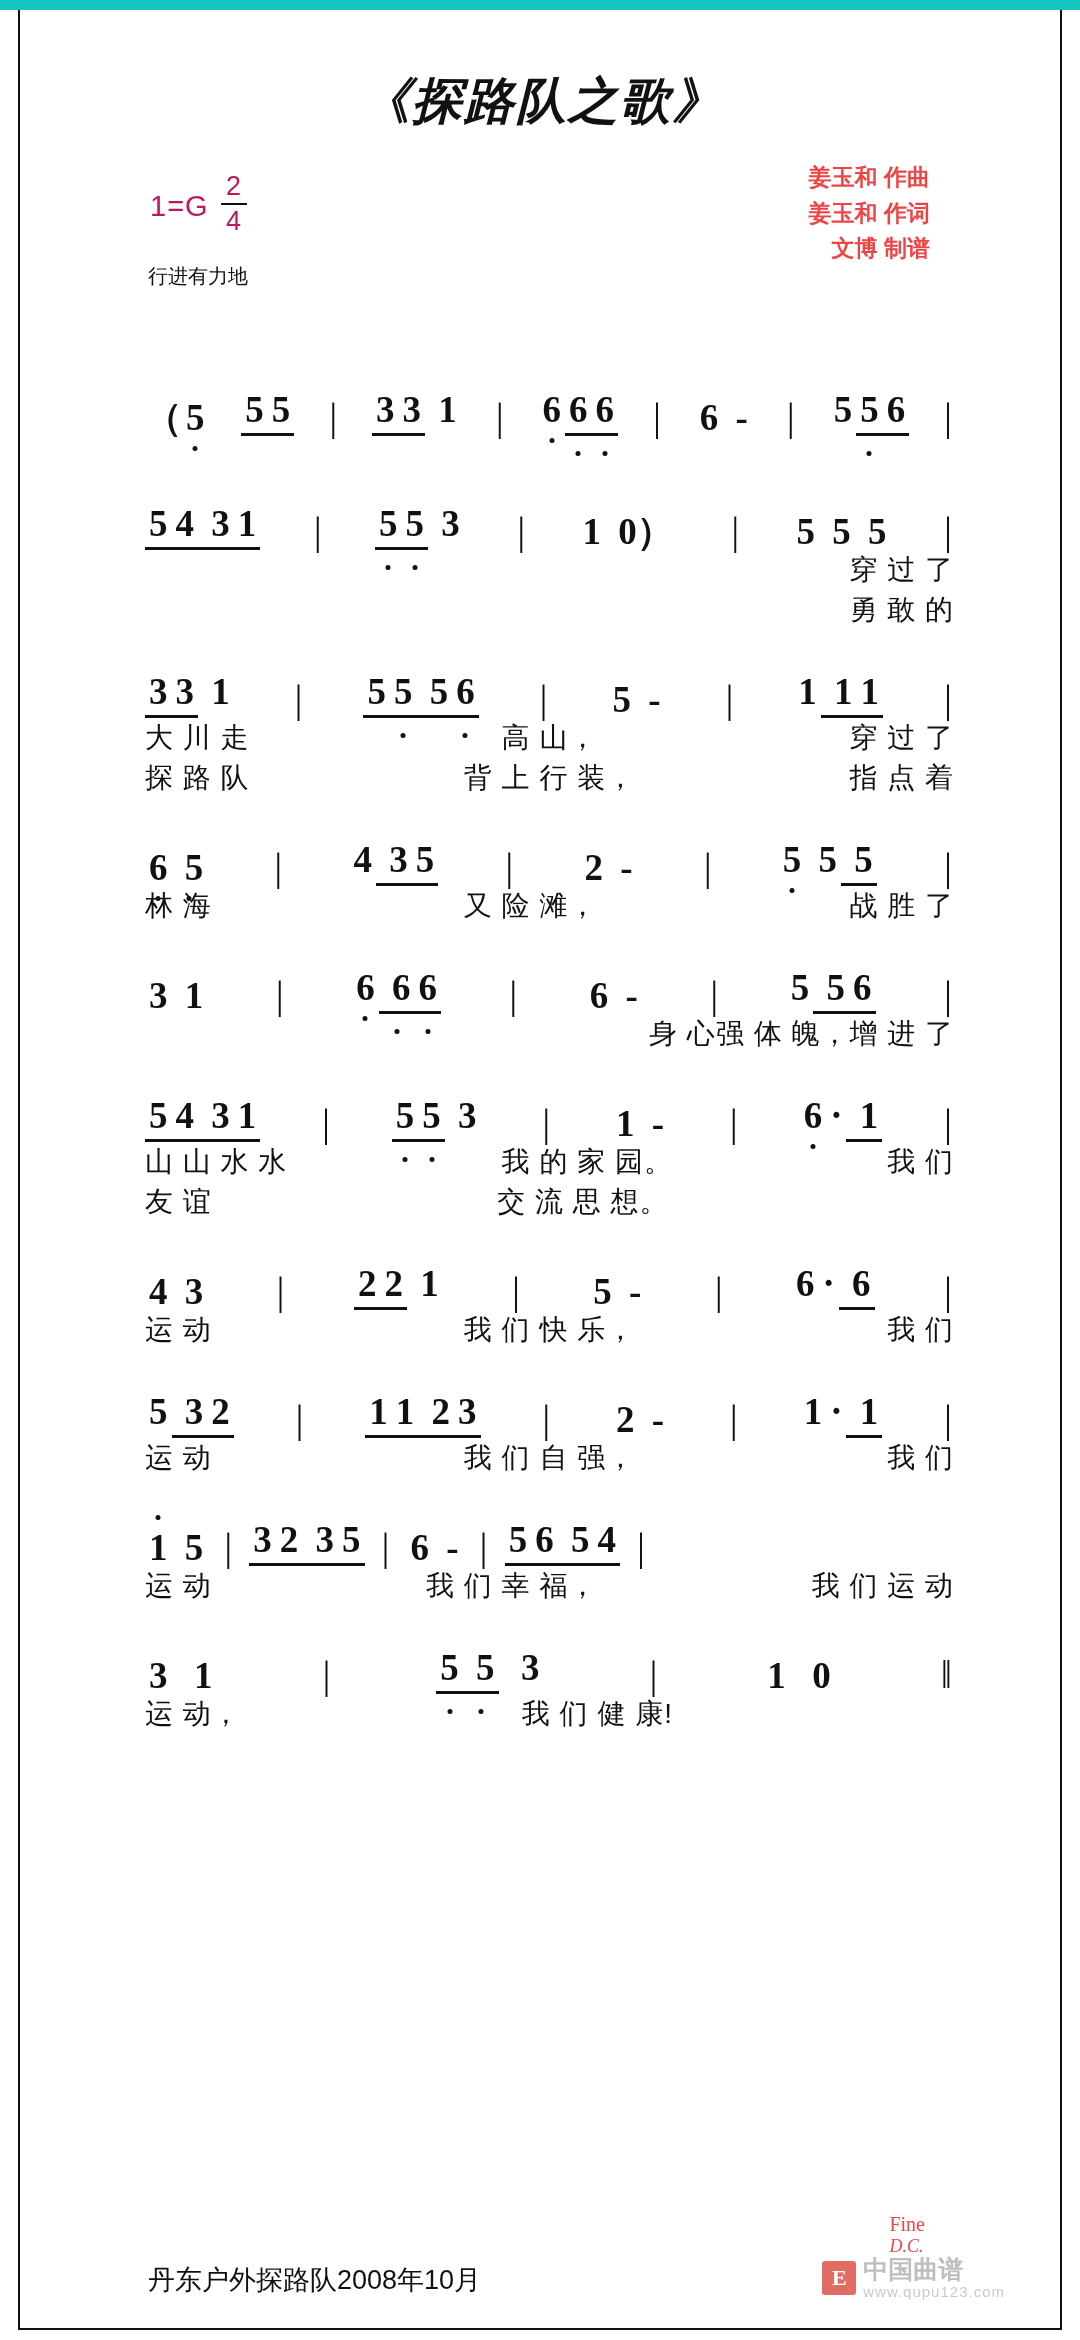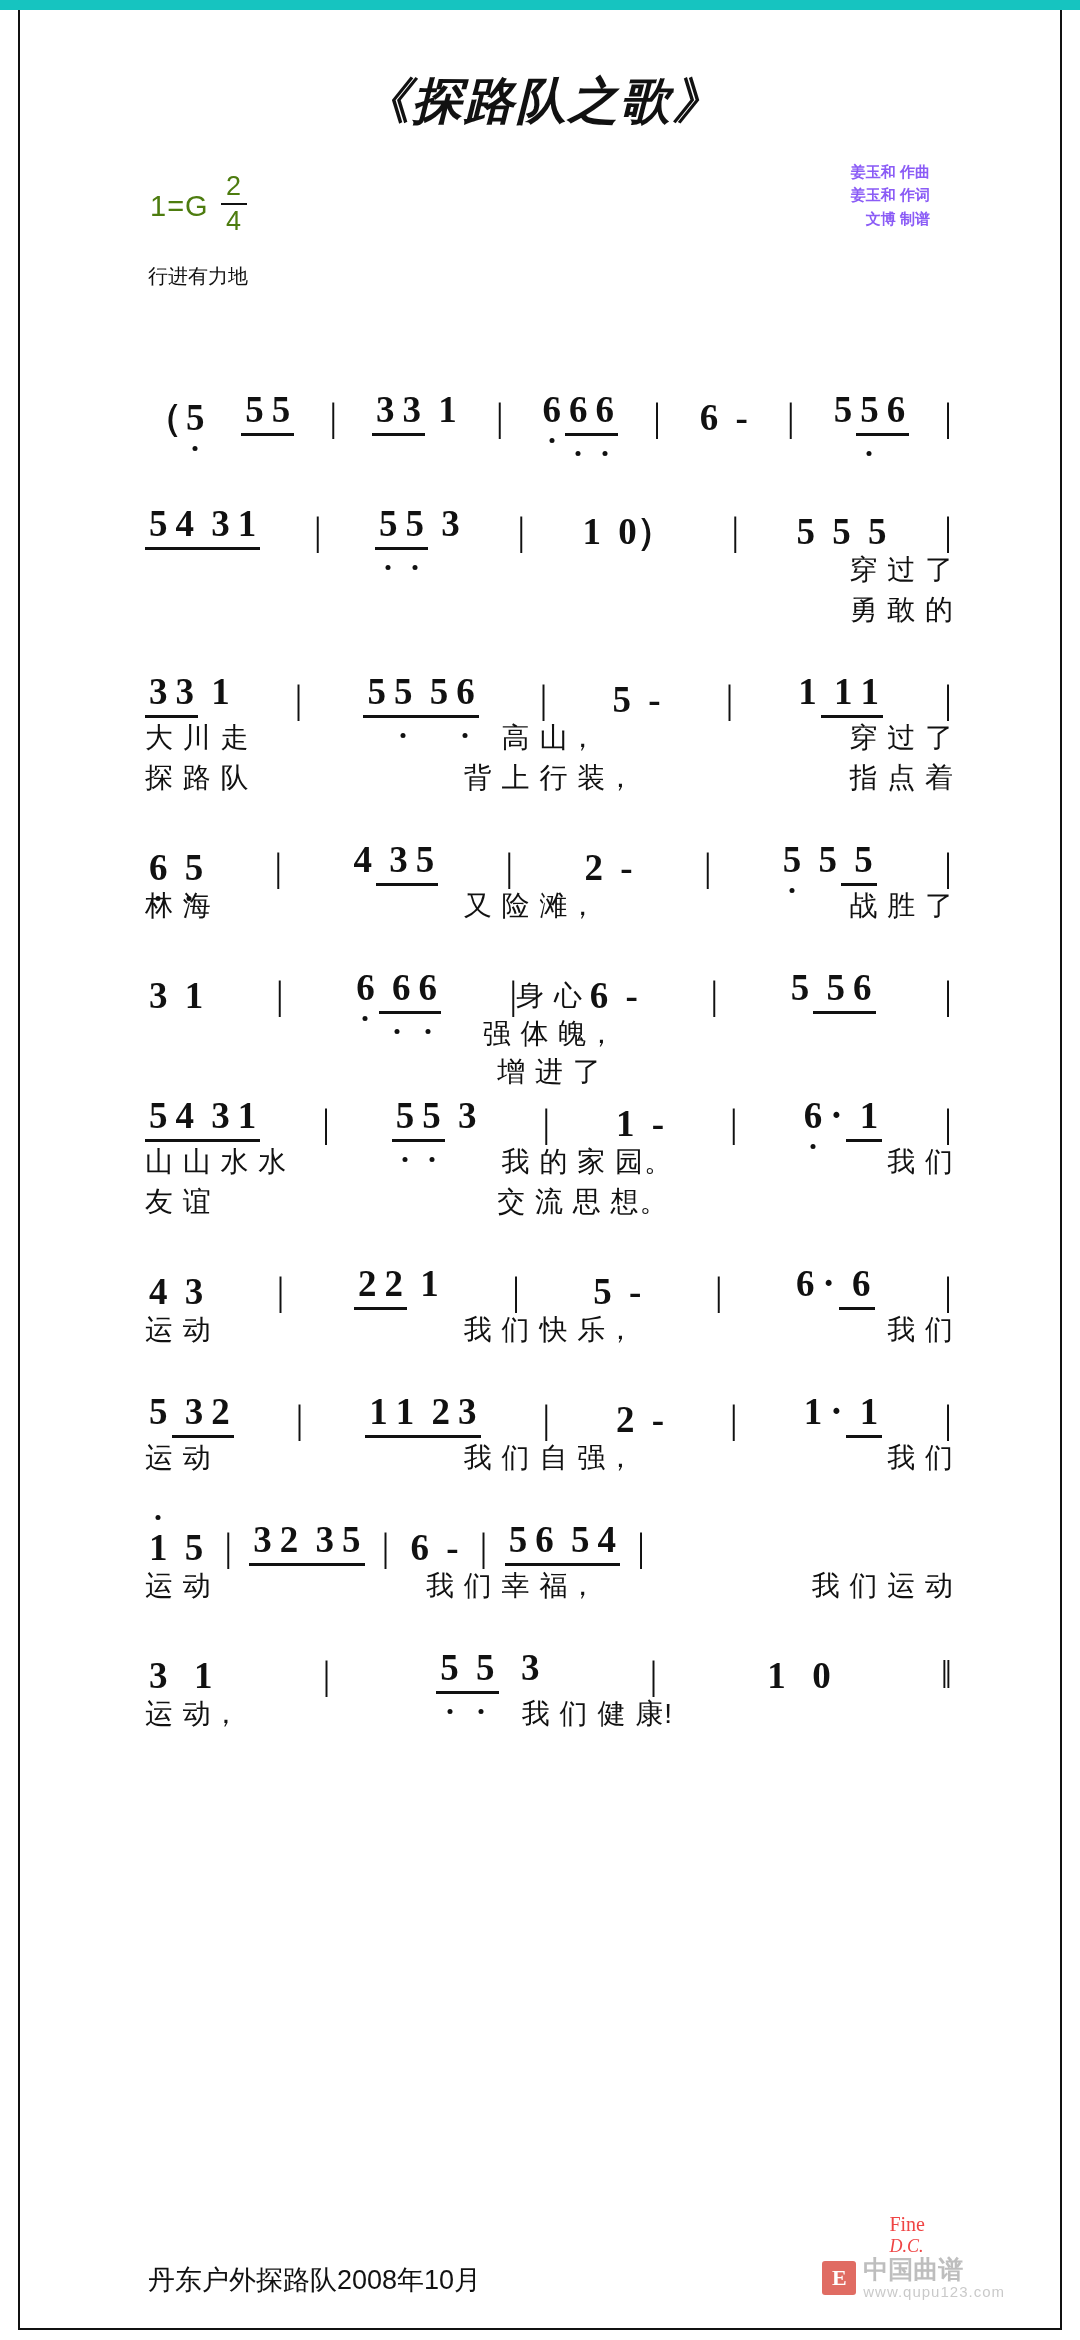--- a/index.html
+++ b/index.html
@@ -50,21 +50,21 @@
     font-weight: bold;
     font-style: italic;
     color: #111;
     letter-spacing: 2px;
   }
   .keysig {
     position: absolute;
     left: 130px;
     top: 165px;
     font-size: 28px;
-    color: #4d7c0f;
+    color: #be185d;
     display: flex;
     align-items: center;
   }
   .keysig .kk { font-size: 29px; letter-spacing: 1px;}
   .frac {
     display: inline-block;
     margin-left: 12px;
     text-align: center;
     line-height: 1;
     vertical-align: middle;
@@ -79,23 +79,23 @@
     left: 128px;
     top: 253px;
     font-size: 20px;
     color: #111;
   }
   .credits {
     position: absolute;
     right: 130px;
     top: 150px;
     text-align: right;
-    font-size: 15px;
+    font-size: 23px;
     line-height: 1.55;
-    color: #8b5cf6;
+    color: #ef4444;
     font-weight: bold;
   }
   .music {
     position: absolute;
     left: 0;
     top: 360px;
     width: 1044px;
   }
   .line {
     position: relative;
@@ -315,21 +315,21 @@
         <div class="notes" style="justify-content:space-between;">
           <span class="cell"><span class="n">3</span><span class="n">&nbsp;1</span></span>
           <span class="bar-l">|</span>
           <span class="cell"><span class="n dotlow">6</span><span class="n beam1 dotlow onbeam">&nbsp;6</span><span class="n beam1 dotlow onbeam">6</span></span>
           <span class="bar-l">|</span>
           <span class="cell"><span class="n">6</span><span class="n">&nbsp;-</span></span>
           <span class="bar-l">|</span>
           <span class="cell"><span class="n">5</span><span class="n beam1">&nbsp;5</span><span class="n beam1">6</span></span>
           <span class="bar-l">|</span>
         </div>
-        <div class="lyrics" style="justify-content:center;flex-direction:column;">
+        <div class="lyrics" style="justify-content:flex-end;">
           <span class="lyr-cell">身 心</span>
           <span class="lyr-cell">强 体 魄，</span>
           <span class="lyr-cell">增 进 了</span>
         </div>
       </div>
 
       <div class="line" style="margin-top:22px;">
         <div class="notes" style="justify-content:space-between;">
           <span class="cell"><span class="n beam1">5</span><span class="n beam1">4</span><span class="n beam1">&nbsp;3</span><span class="n beam1">1</span></span>
           <span class="bar-l">|</span>

